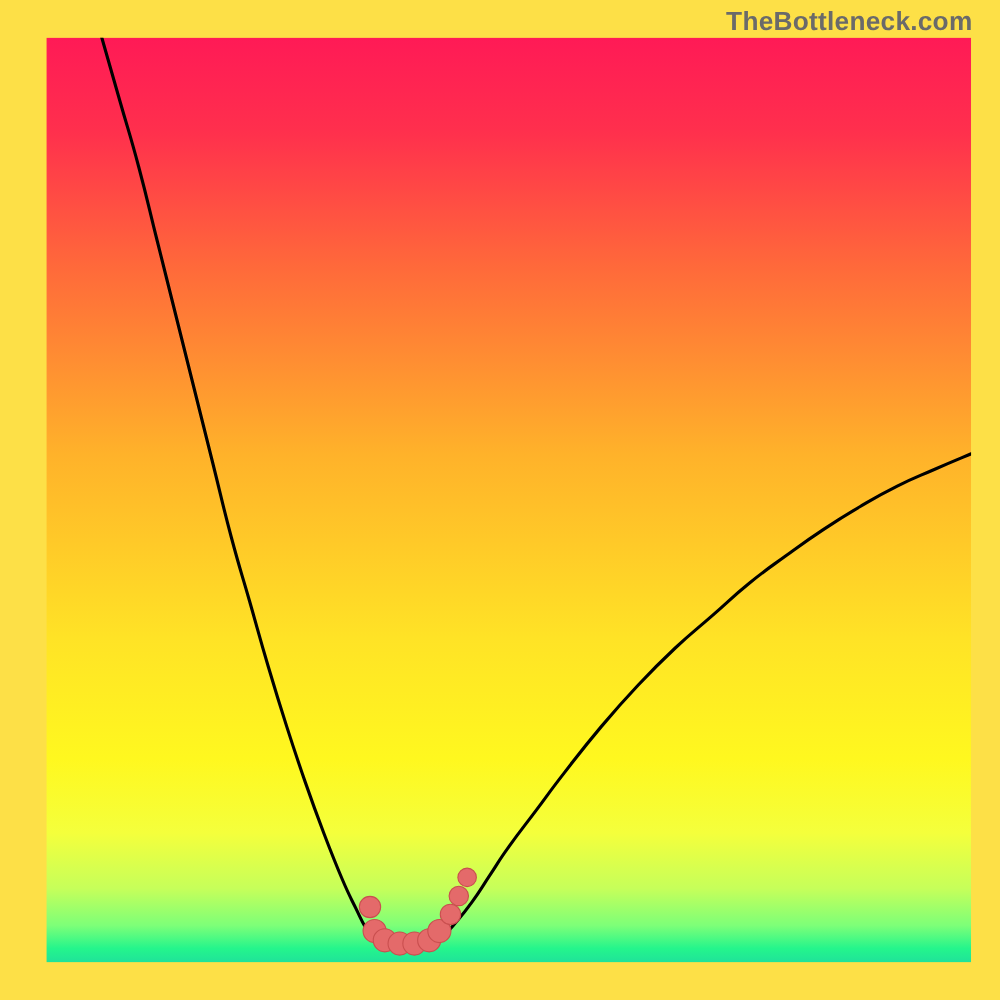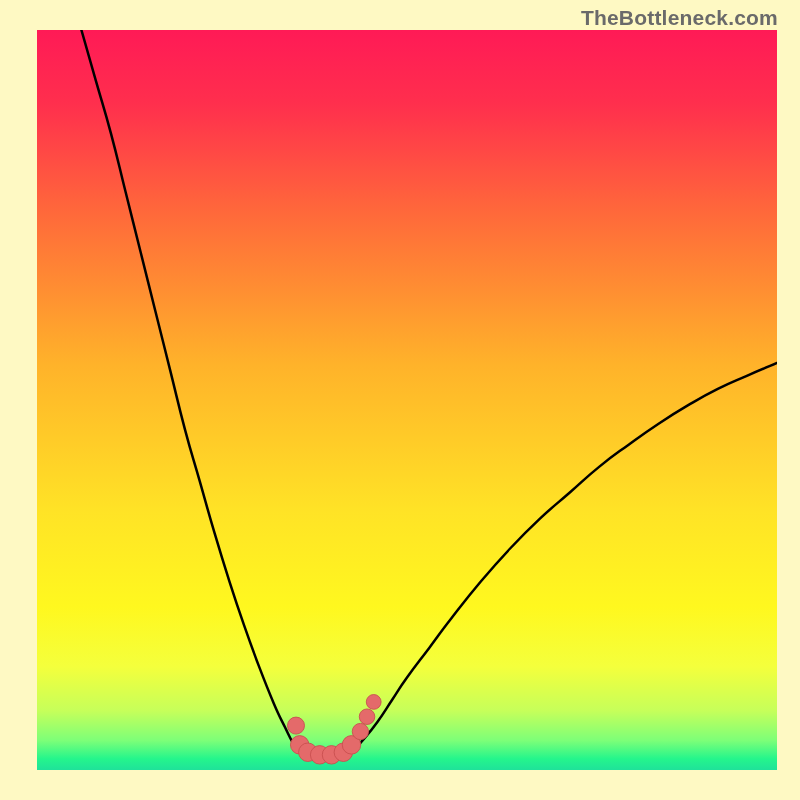--- a/index.html
+++ b/index.html
@@ -10,21 +10,21 @@
     background: #000000;
     overflow: hidden;
     font-family: Arial, Helvetica, sans-serif;
   }
   .frame {
     position: absolute;
     left: 0;
     top: 0;
     width: 800px;
     height: 800px;
-    background: #fef9c3;
+    background: #fde047;
   }
   .plot-area {
     position: absolute;
     left: 37px;
     top: 30px;
     width: 740px;
     height: 740px;
     overflow: hidden;
   }
   .gradient-bg {

